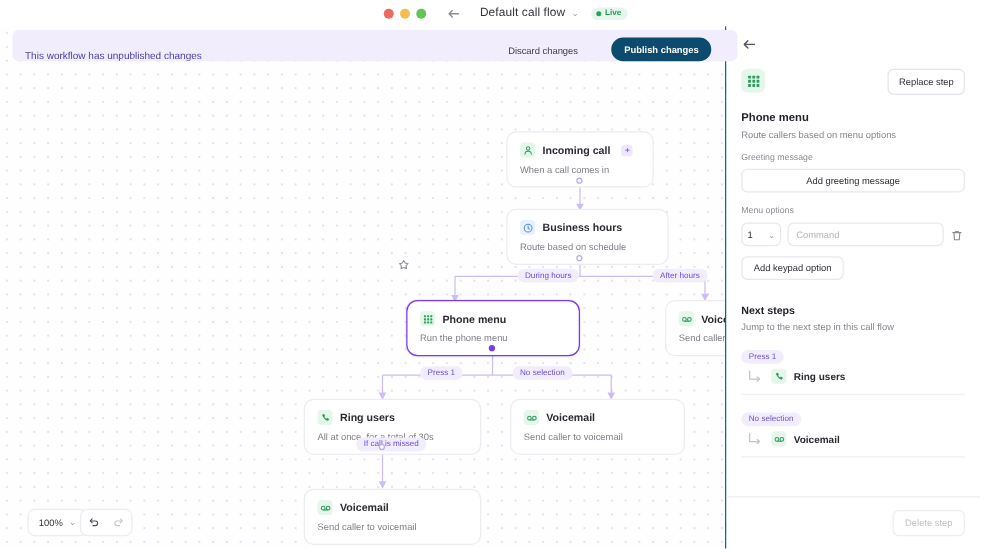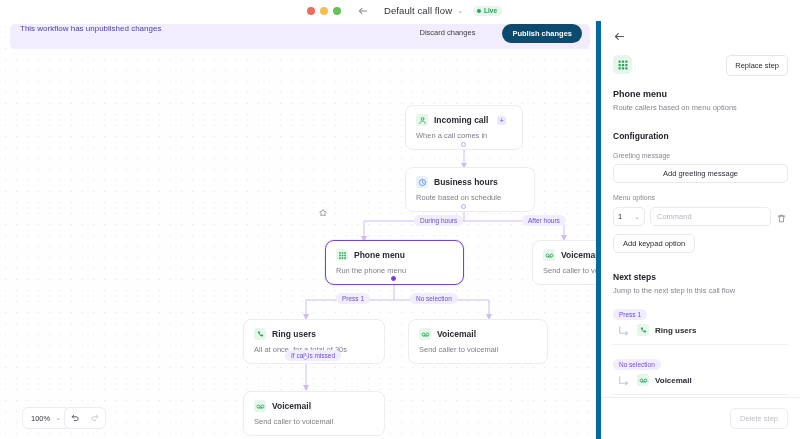--- a/index.html
+++ b/index.html
@@ -44,22 +44,22 @@
     background: #e6f6ec; color: #1f9d55;
     border-radius: 8px; padding: 1.5px 5px 1.5px 4px;
     font-size: 6.5px; font-weight: bold;
   }
   .live-dot { width: 4px; height: 4px; border-radius: 50%; background: #23a25a; }
 
   
   .banner {
     position: absolute; left: 10px; top: 24px; width: 580px; height: 25px;
     background: #f1edfd; border-radius: 5px;
-    display: flex; align-items: flex-start;
-    padding: 0 8px 0 10px;
+    display: flex; align-items: flex-end;
+    padding: 0 21px 0 10px;
     z-index: 35;
   }
   .banner-text { font-size: 8px; color: #4b3fa8; flex: 1; }
   .discard-btn {
     font-size: 7.5px; color: #3b3b45; background: transparent;
     border: none; padding: 4px 7px; cursor: pointer;
   }
   .publish-btn {
     font-size: 7.5px; color: #ffffff; background: #0c4a6e;
     border: none; border-radius: 11px; padding: 5px 10px;
@@ -142,22 +142,22 @@
     z-index: 30;
   }
   .hbtn {
     width: 20px; height: 20px; display: flex; align-items: center;
     justify-content: center; color: #4a4a55; cursor: pointer;
   }
   .hbtn.disabled { color: #c6c6cf; }
 
   
   .panel {
-    position: absolute; right: 0; top: 21px; width: 204px; height: 418px;
-    background: #ffffff; border-left: 5px solid #0369a1;
+    position: absolute; right: 16px; top: 21px; width: 204px; height: 418px;
+    background: #ffffff; border-left: 1px solid #0369a1;
     z-index: 25;
   }
   .panel-scroll { position: absolute; left:0; top:0; right:0; bottom: 42px; padding: 0 12px; overflow: hidden; }
   .panel-top { display: flex; align-items: center; height: 28px; }
   .panel-back { width: 13px; height: 13px; color: #55555f; cursor: pointer; }
   .panel-row1 { display: flex; align-items: flex-start; justify-content: space-between; margin-top: 6px; }
   .big-icon {
     width: 19px; height: 19px; border-radius: 5px; background: #e4f7ea;
     display: flex; align-items: center; justify-content: center;
   }
@@ -439,21 +439,20 @@
               <rect x="6.5" y="11" width="3" height="3" rx=".6"></rect>
               <rect x="11" y="11" width="3" height="3" rx=".6"></rect>
           </svg>
         </span>
         <button class="replace-btn">Replace step</button>
       </div>
 
       <div class="panel-h1">Phone menu</div>
       <div class="panel-sub">Route callers based on menu options</div>
 
-      <div class="sect-h">Configuration</div>
 
       <div class="field-label">Greeting message</div>
       <button class="ghost-btn">Add greeting message</button>
 
       <div class="field-label">Menu options</div>
       <div class="opt-row">
         <div class="opt-select">
           <span>1</span>
           <span style="color:#9a9aa3;font-size:6.5px;">⌄</span>
         </div>

